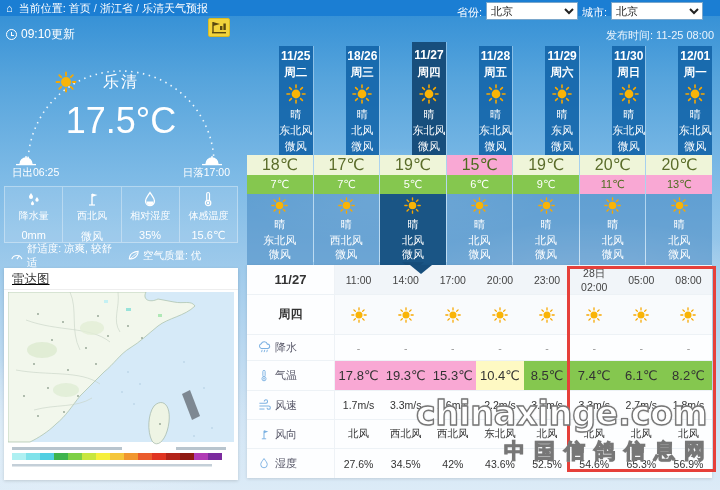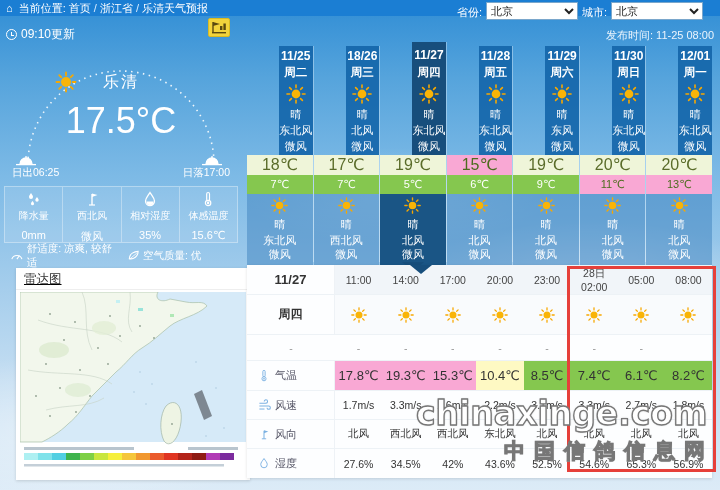--- a/index.html
+++ b/index.html
@@ -44,21 +44,21 @@
   .stats { left:4px; top:186px; width:234px; height:57px; display:flex; background:rgba(255,255,255,.10); border:1px solid rgba(255,255,255,.35); }
   .stat { flex:1; text-align:center; color:#fff; padding-top:4px; border-left:1px solid rgba(255,255,255,.35); }
   .stat:first-child { border-left:none; }
   .stat .si { height:16px; }
   .stat .sl { font-size:10px; margin-top:2px; }
   .stat .sv { font-size:11px; margin-top:6px; }
   .airrow { left:4px; top:247px; width:234px; height:17px; display:flex; color:#fff; font-size:10.5px; align-items:center; }
   .airrow .half { flex:1; display:flex; align-items:center; gap:3px; padding-left:6px; }
 
   
-  .radar { left:16px; top:268px; width:234px; height:212px; background:#fff; box-shadow:0 1px 3px rgba(0,0,0,.15);text-decoration:underline; }
+  .radar { left:4px; top:268px; width:234px; height:212px; background:#fff; box-shadow:0 1px 3px rgba(0,0,0,.15);text-decoration:underline; }
   .radar-title { height:22px; line-height:22px; padding-left:8px; font-size:12.5px; color:#333; border-bottom:1px solid #eee; }
   .radar svg.map { display:block; margin:2px auto 0; }
 
   
   .daily { left:247px; top:42px; width:465px; height:220px; display:flex; }
   .day-col { position:relative; flex:1; margin-top:4px; border-right:1px solid rgba(255,255,255,.35); display:flex; flex-direction:column; text-align:center; color:#fff; cursor:pointer; }
   .day-col:last-child { border-right:none; }
   .sec-day { background:rgba(21,102,170,.92);margin-left:32px; }
   .sec-night { background:rgba(66,132,192,.52); }
   .day-col.selected { margin-top:0; }
@@ -726,20 +726,31 @@
             <line x1="3.6" y1="3.6" x2="5.4" y2="5.4"></line>
             <line x1="14.6" y1="14.6" x2="16.4" y2="16.4"></line>
             <line x1="3.6" y1="16.4" x2="5.4" y2="14.6"></line>
             <line x1="14.6" y1="5.4" x2="16.4" y2="3.6"></line>
           </g>
           <circle cx="10" cy="10" r="4.4" fill="#f9b407"></circle>
         </svg>
       </div>
     </div>
   <div class="h-row r-precip">
+    <div class="h-label">
+        <span class="ric">
+          <svg width="13" height="13" viewBox="0 0 14 14">
+            <path d="M3.5 8 A 2.6 2.6 0 0 1 3.5 3 A 3.4 3.4 0 0 1 10 3.4 A 2.3 2.3 0 0 1 10.5 8 Z" fill="none" stroke="#7cb1e2" stroke-width="1.1"></path>
+            <line x1="4.5" y1="9.5" x2="3.8" y2="12" stroke="#7cb1e2" stroke-width="1"></line>
+            <line x1="7.3" y1="9.5" x2="6.6" y2="12" stroke="#7cb1e2" stroke-width="1"></line>
+            <line x1="10.1" y1="9.5" x2="9.4" y2="12" stroke="#7cb1e2" stroke-width="1"></line>
+          </svg>
+        </span>
+        <span>降水</span>
+      </div>
   <div class="h-cell">-</div>
       <div class="h-cell">-</div>
       <div class="h-cell">-</div>
       <div class="h-cell">-</div>
       <div class="h-cell">-</div>
       <div class="h-cell">-</div>
       <div class="h-cell">-</div>
       <div class="h-cell">-</div>
     </div>
   <div class="h-row r-temp">

